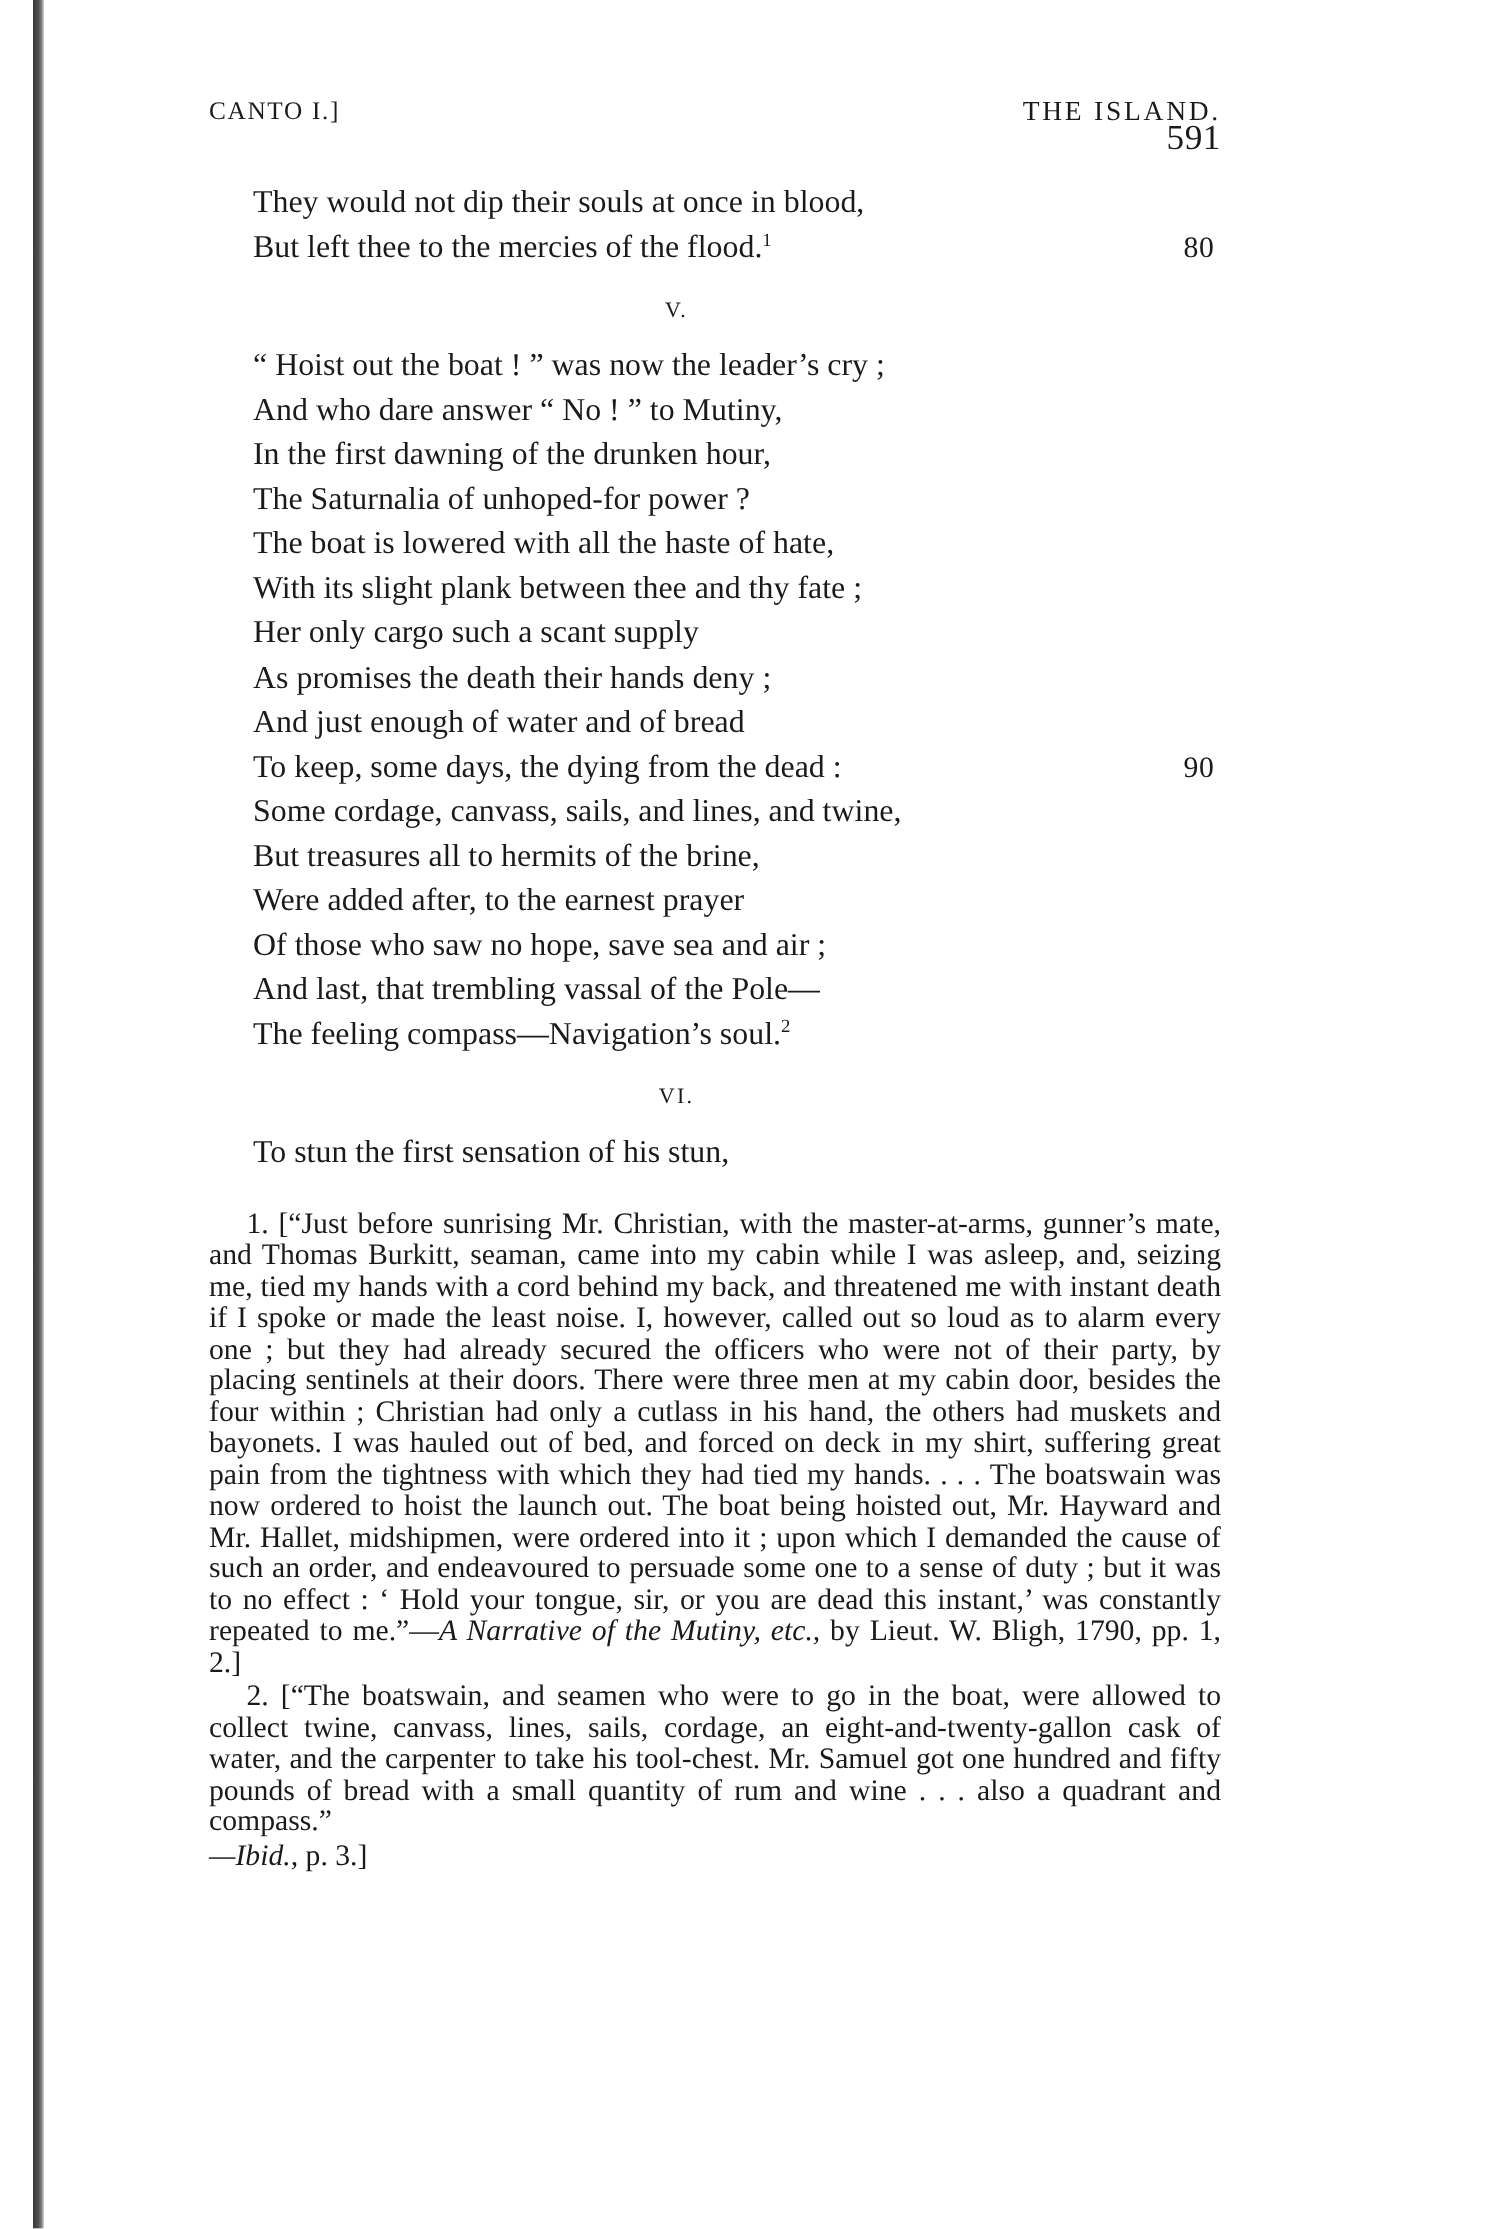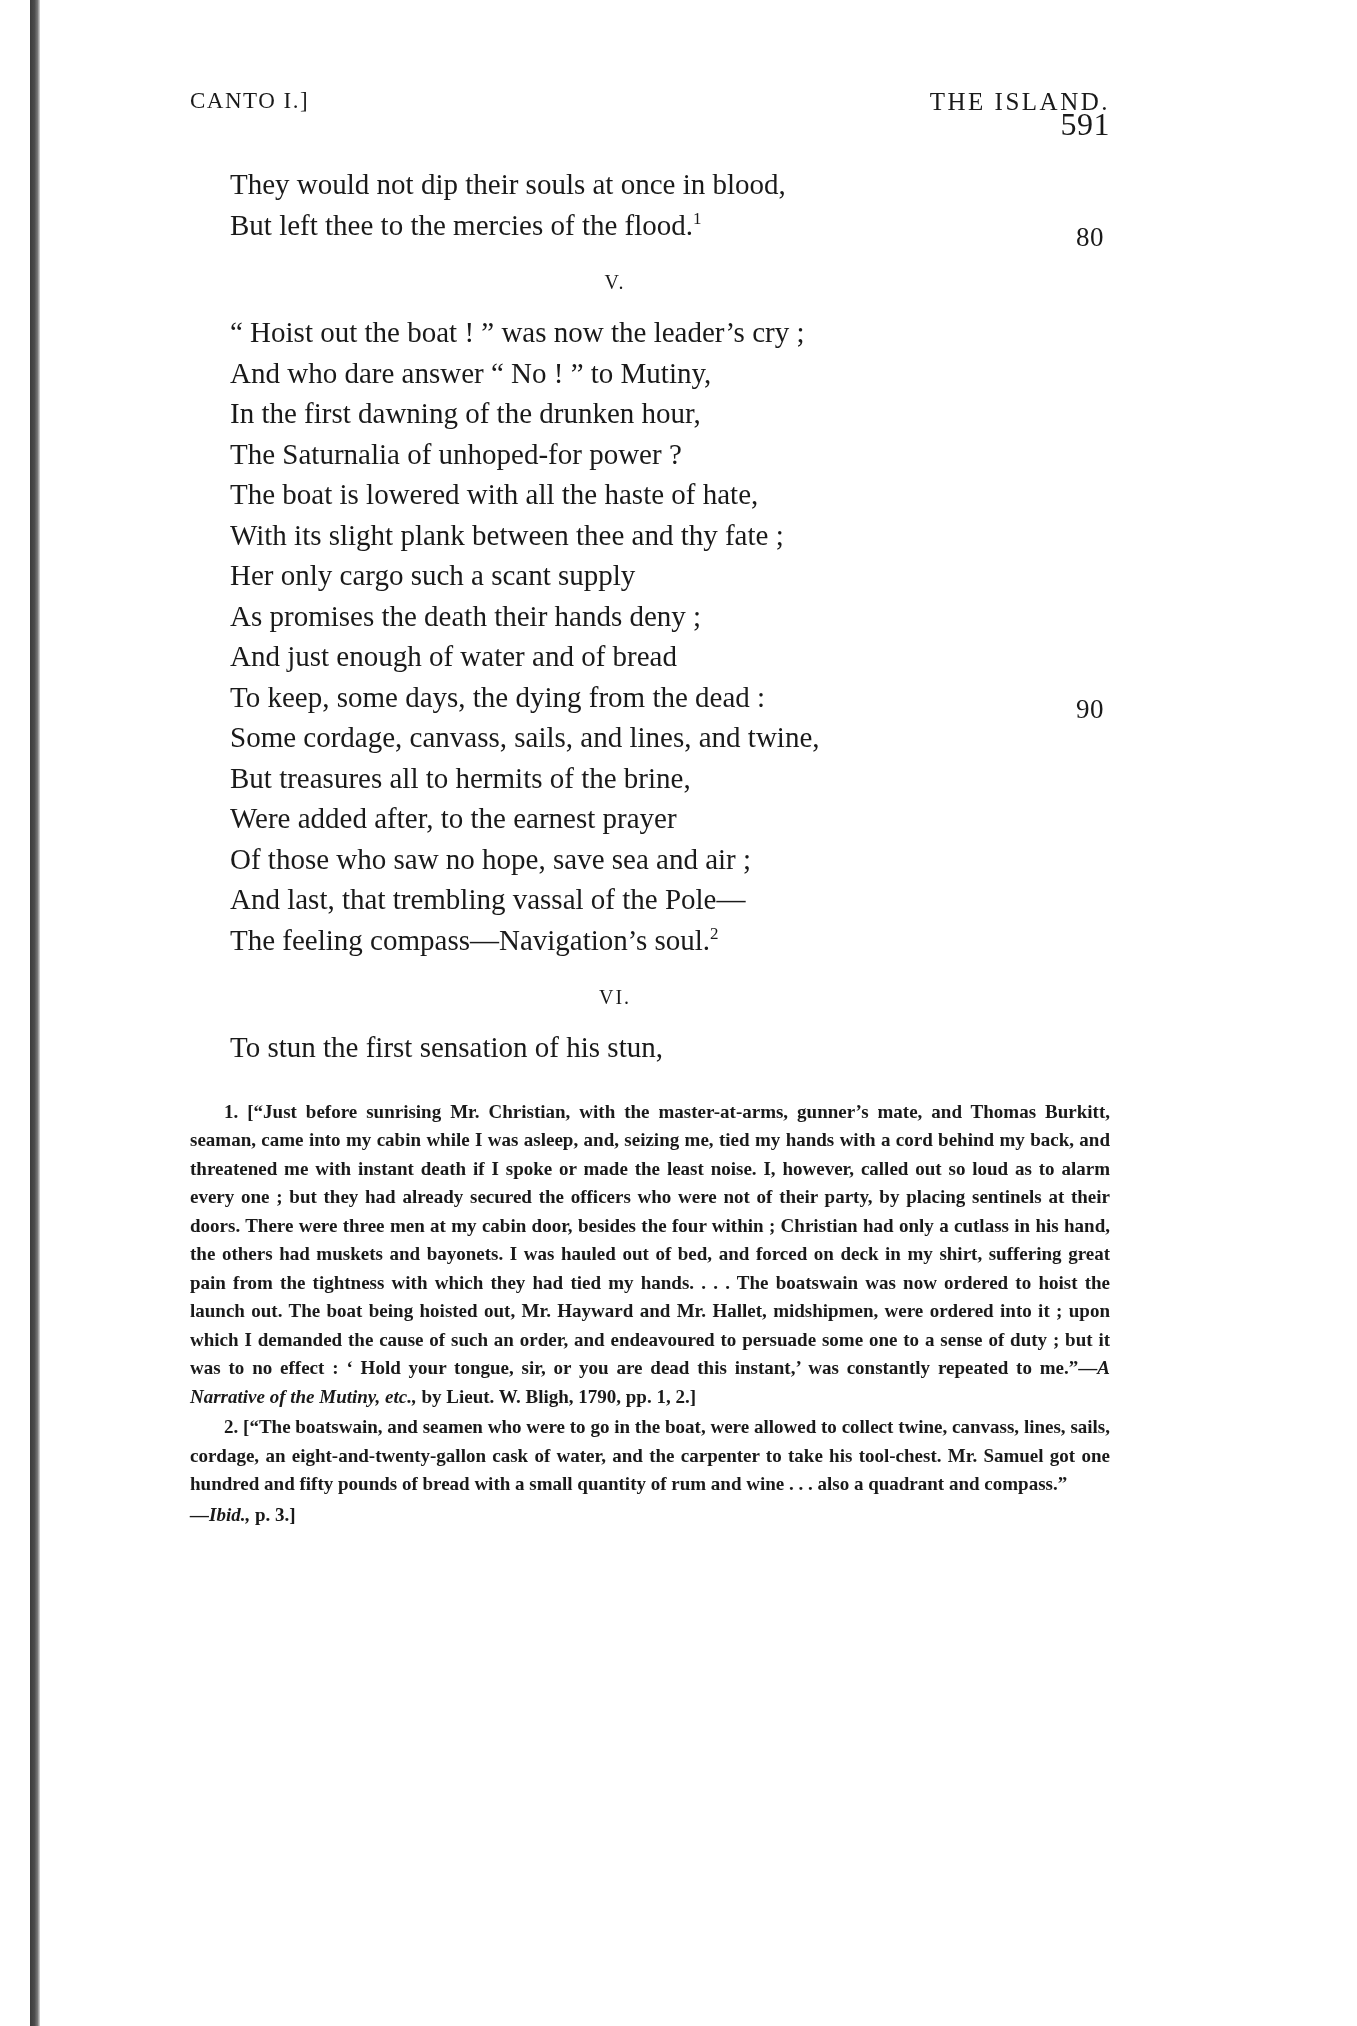--- a/index.html
+++ b/index.html
@@ -93,21 +93,21 @@
   .verse-line {
     position: relative;
     font-size: 29px;
     line-height: 40.5px;
     white-space: pre;
     padding-left: 40px;
   }
   .line-num {
     position: absolute;
     right: 6px;
-    top: 12px;
+    top: 0;
     font-size: 27px;
     letter-spacing: 0.5px;
   }
   .stanza-num {
     text-align: center;
     font-size: 20px;
     letter-spacing: 2px;
     margin: 26px 0 18px 0;
     padding-right: 70px;
     font-variant: small-caps;
@@ -118,28 +118,27 @@
     vertical-align: super;
     line-height: 0;
   }
 
   
   .footnotes {
     margin-top: 30px;
     width: 920px;
   }
   .footnote {
-    font-size: 19px;
+    font-size: 27px;
     line-height: 28.5px;
     text-align: justify;
     text-justify: inter-word;
     margin-bottom: 2px;
     text-indent: 34px;
     hyphens: manual;
-    font-weight: bold;
   }
   .footnote i, .footnote em {
     font-style: italic;
   }
   .fn-last {
     text-indent: 0;
   }
 </style>
 </head>
 <body>

